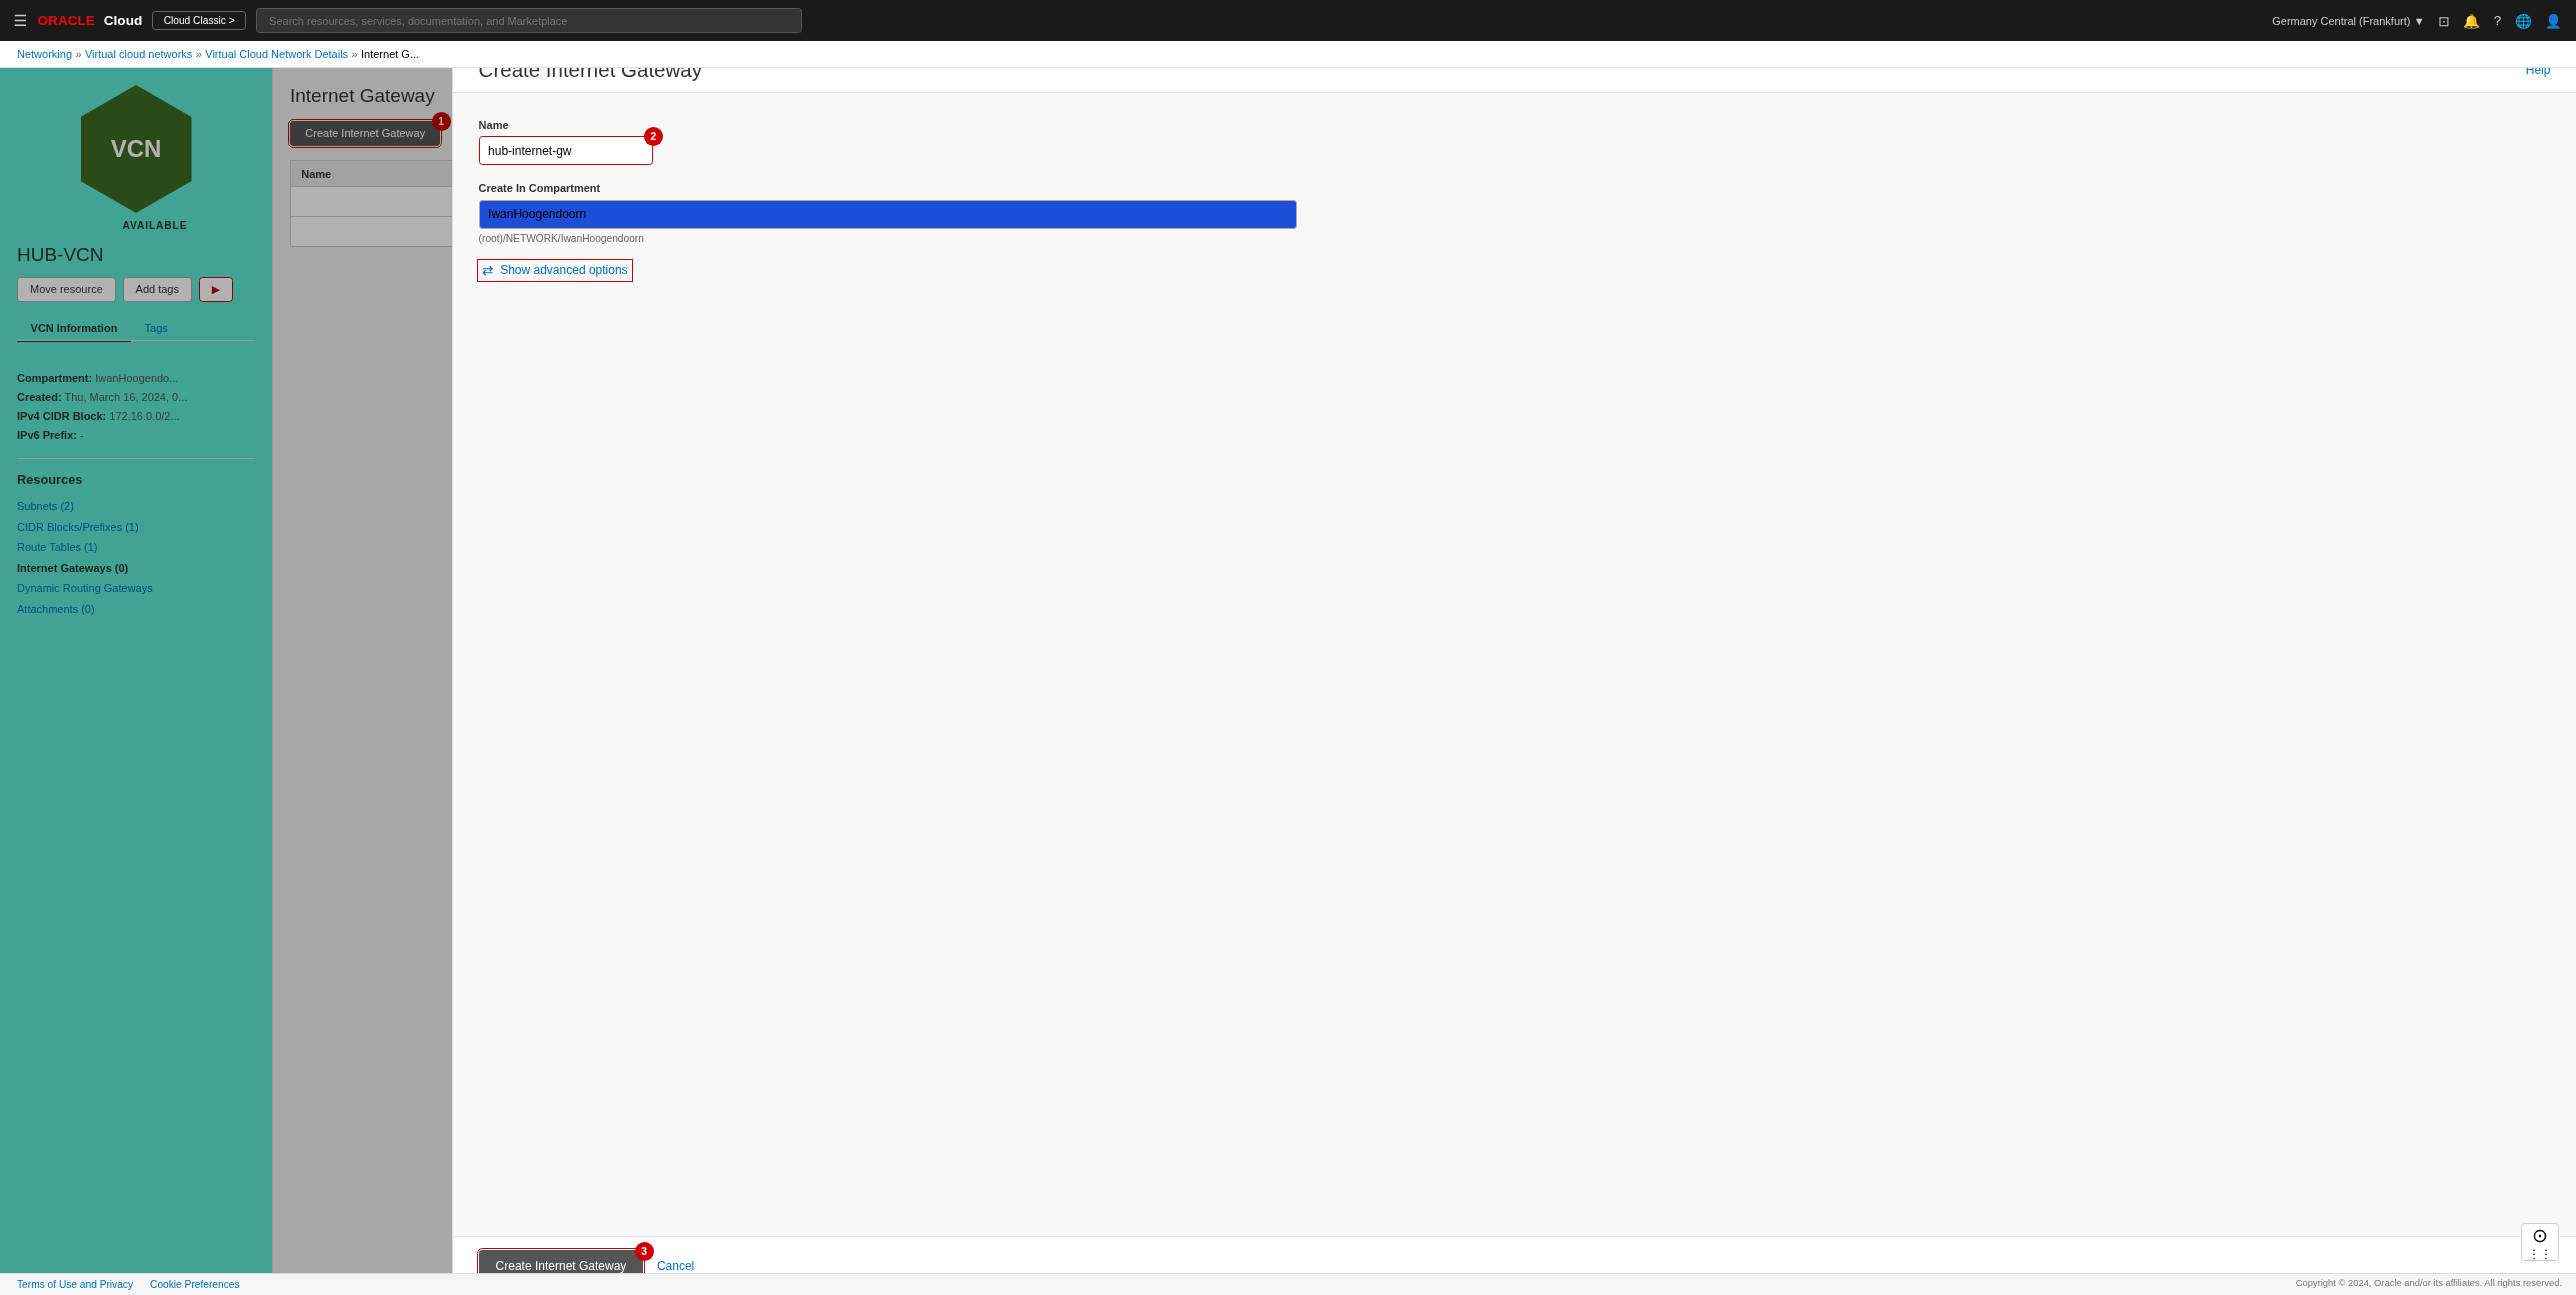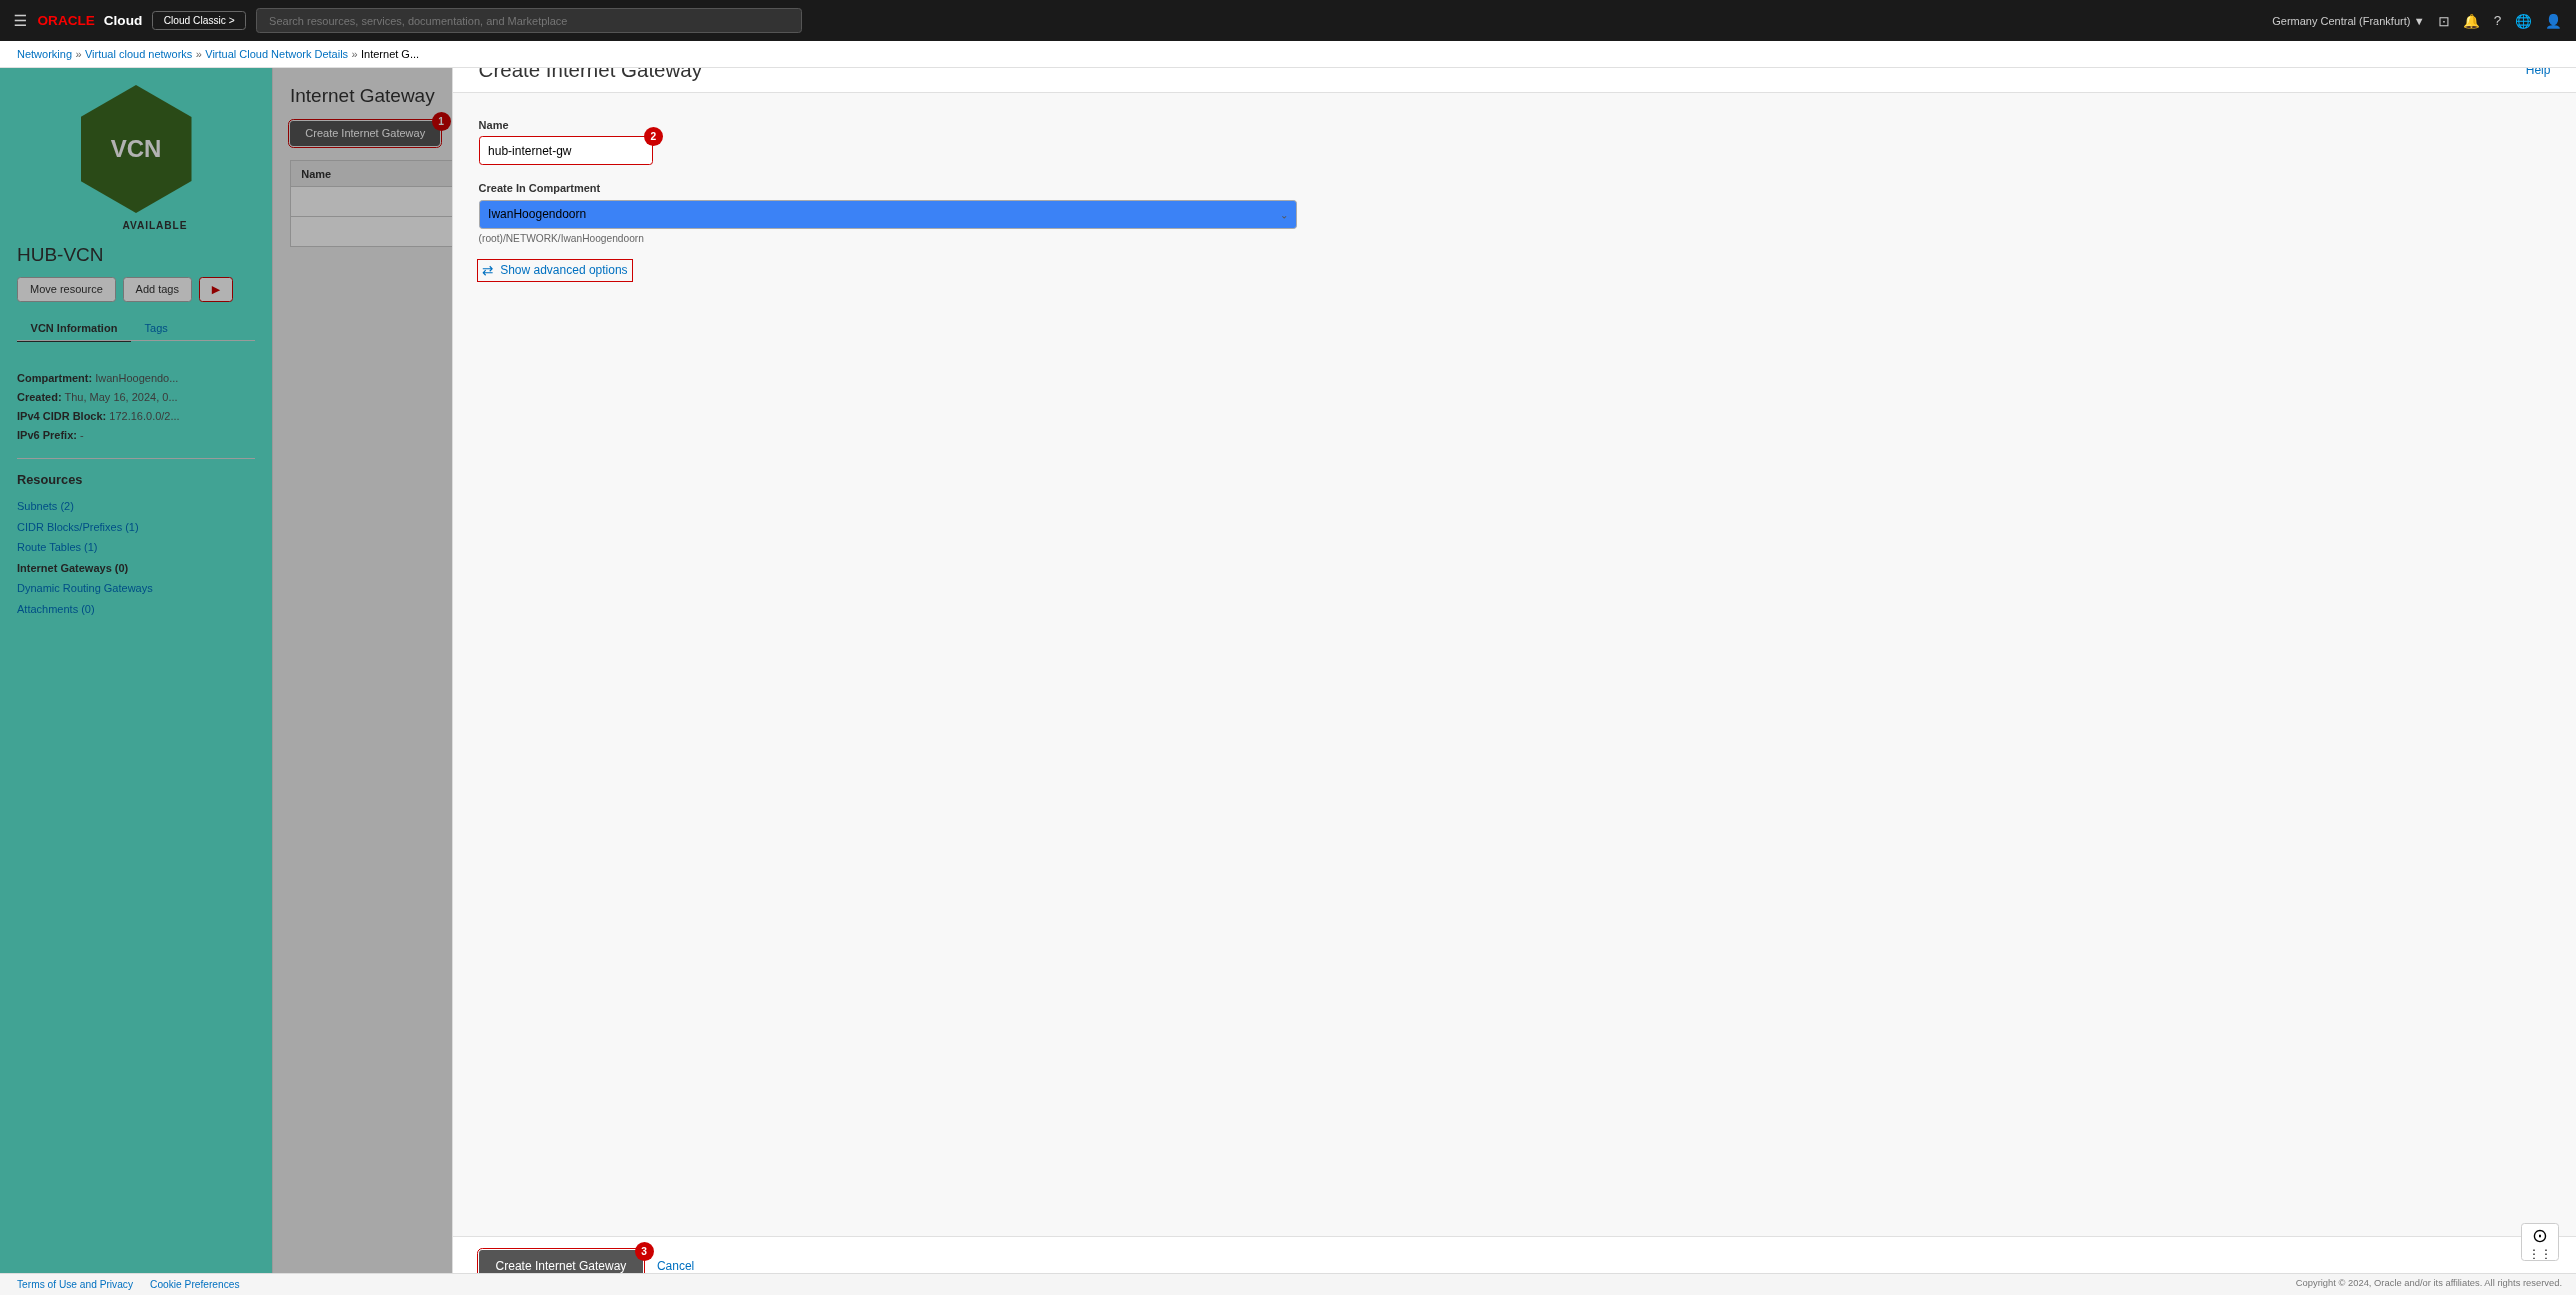--- a/index.html
+++ b/index.html
@@ -292,21 +292,21 @@
       font-size: 12px;
       background: #fff;
       outline: none;
     }
     .form-select {
       width: 100%;
       border: 0.9px solid #aaa;
       border-radius: 3.4px;
       padding: 6.8px 8.5px;
       font-size: 12px;
-      background: #3b82f6;
+      background: #1d4ed8;
       appearance: none;
       cursor: pointer;
     }
     .select-wrapper {
       position: relative;
       max-width: 818px;
     }
     .select-wrapper::after {
       content: '⌃';
       position: absolute;
@@ -486,21 +486,21 @@
       <div class="tab-item">Tags</div>
     </div>
 
     <div class="info-section">
       <div class="info-row">
         <strong>Compartment:</strong>
         <span>IwanHoogendo...</span>
       </div>
       <div class="info-row">
         <strong>Created:</strong>
-        <span>Thu, May 16, 2024, 0...</span>
+        <span>Thu, March 16, 2024, 0...</span>
       </div>
       <div class="info-row">
         <strong>IPv4 CIDR Block:</strong>
         <span>172.16.0.0/2...</span>
       </div>
       <div class="info-row">
         <strong>IPv6 Prefix:</strong>
         <span>-</span>
       </div>
     </div>

